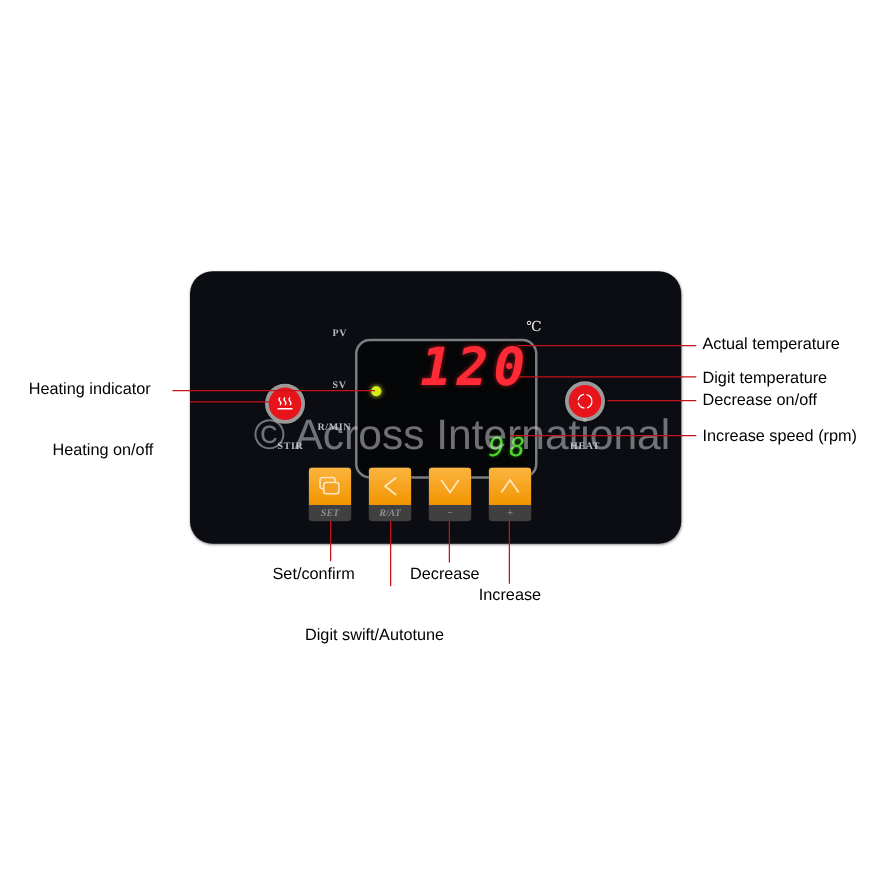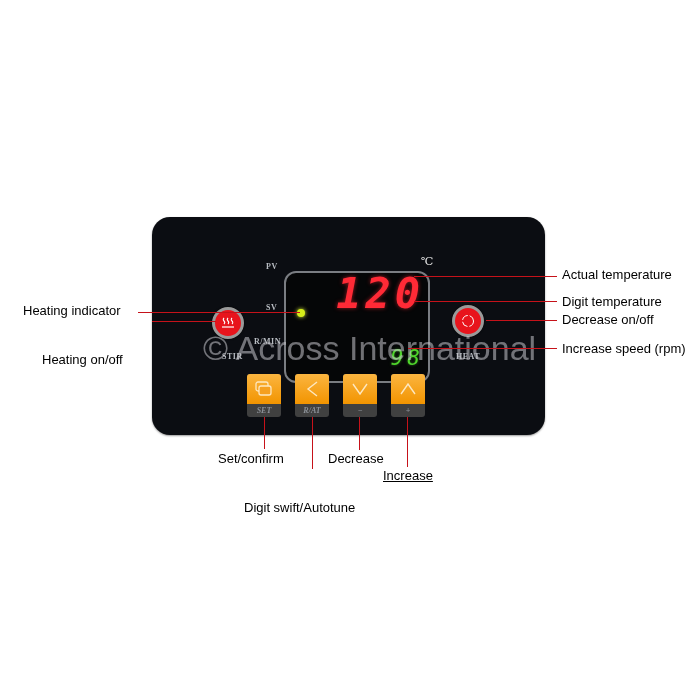--- a/index.html
+++ b/index.html
@@ -100,13 +100,13 @@
 
 <div class="ann" style="left:23px;top:303px;">Heating indicator</div>
 <div class="ann" style="left:42px;top:318px;margin-top:34px;">Heating on/off</div>
 <div class="ann" style="left:562px;top:267px;">Actual temperature</div>
 <div class="ann" style="left:562px;top:294px;">Digit temperature</div>
 <div class="ann" style="left:562px;top:312px;">Decrease on/off</div>
 <div class="ann" style="left:562px;top:341px;">Increase speed (rpm)</div>
 <div class="ann" style="left:218px;top:451px;">Set/confirm</div>
 <div class="ann" style="left:244px;top:500px;">Digit swift/Autotune</div>
 <div class="ann" style="left:328px;top:451px;">Decrease</div>
-<div class="ann" style="left:383px;top:468px;text-decoration:underline;">Increase</div>
+<div class="ann" style="left:383px;top:468px;">Increase</div>
 
 </body></html>

